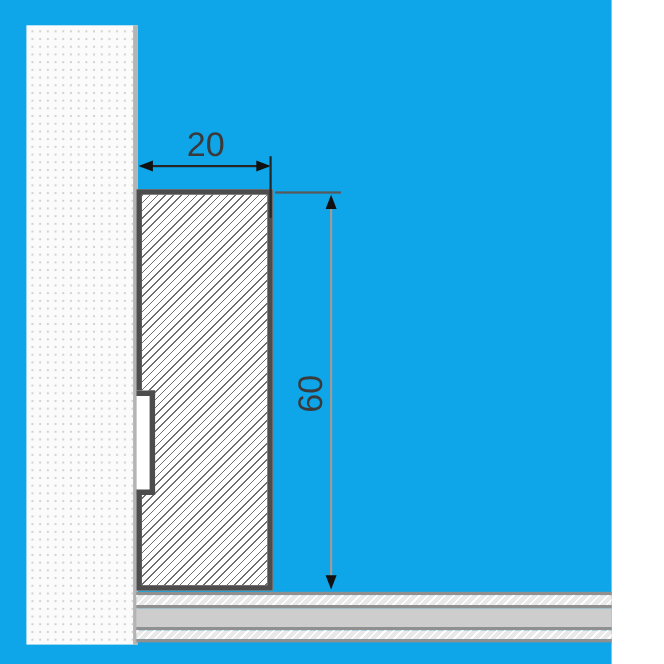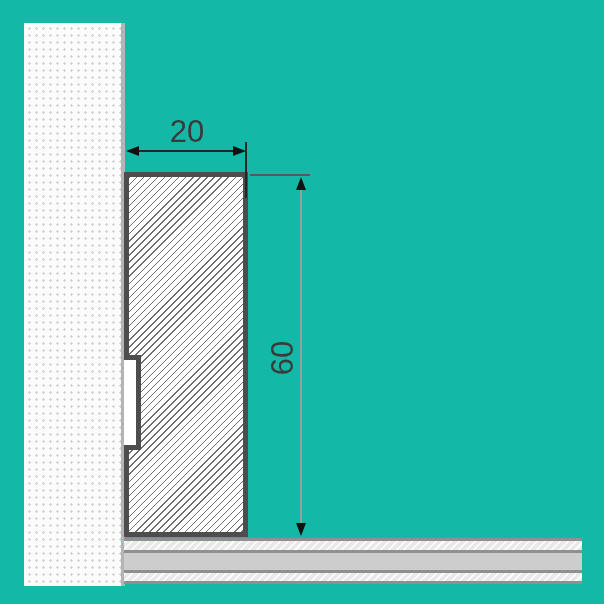--- a/index.html
+++ b/index.html
@@ -1,17 +1,17 @@
 <!DOCTYPE html>
 <html><head>
 <meta charset="utf-8">
 <style>
   html,body { margin:0; padding:0; background:#ffffff; }
   .stage {
-    position:relative; width:604px; height:604px; background:#14b8a6;
+    position:relative; width:556px; height:604px; background:#0ea5e9;
     overflow:hidden; font-family:"Liberation Sans", sans-serif;
   }
 
   
   .wall {
     position:absolute; left:24px; top:23px; width:97px; height:563px;
     background-color:#fbfbfb;
     background-image: radial-gradient(circle, #d2d2d2 1.1px, transparent 1.4px);
     background-size:7px 7px; background-position:2px 2px;
     border-right:4px solid #b4b4b4;

